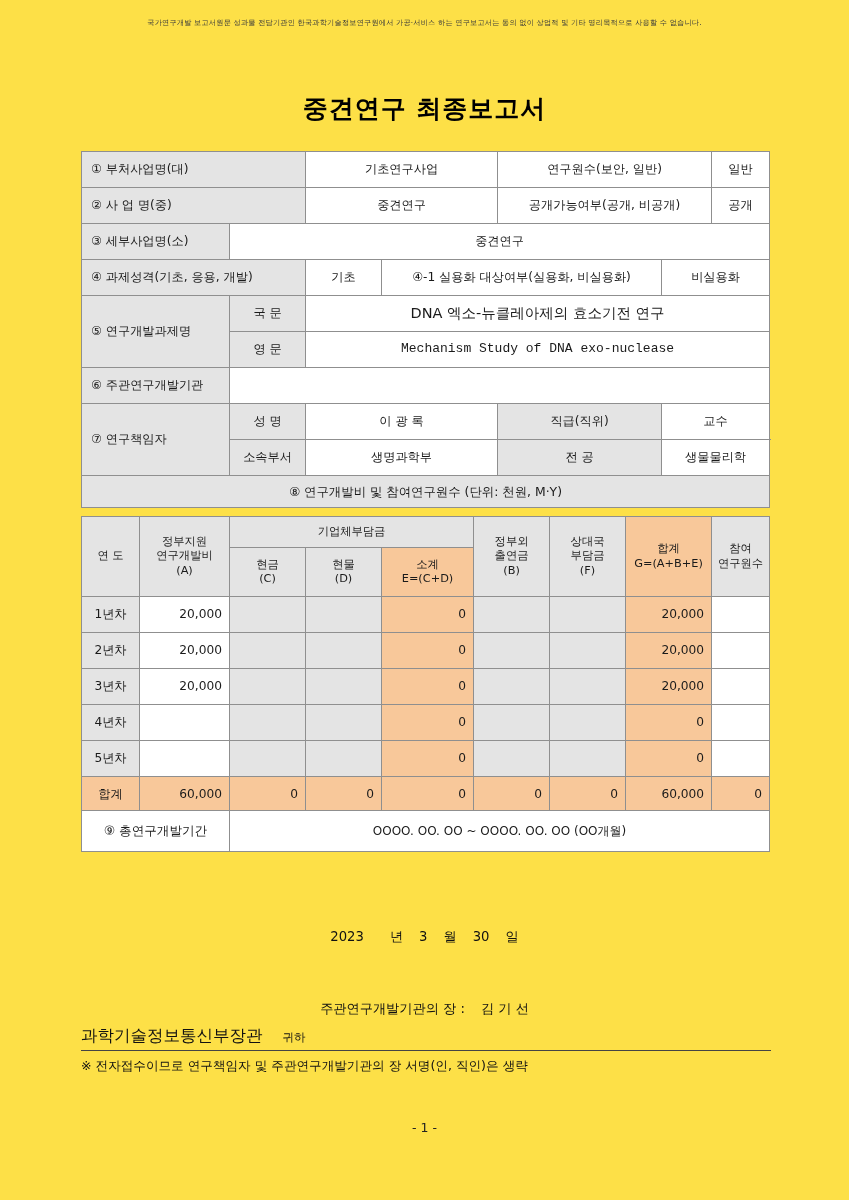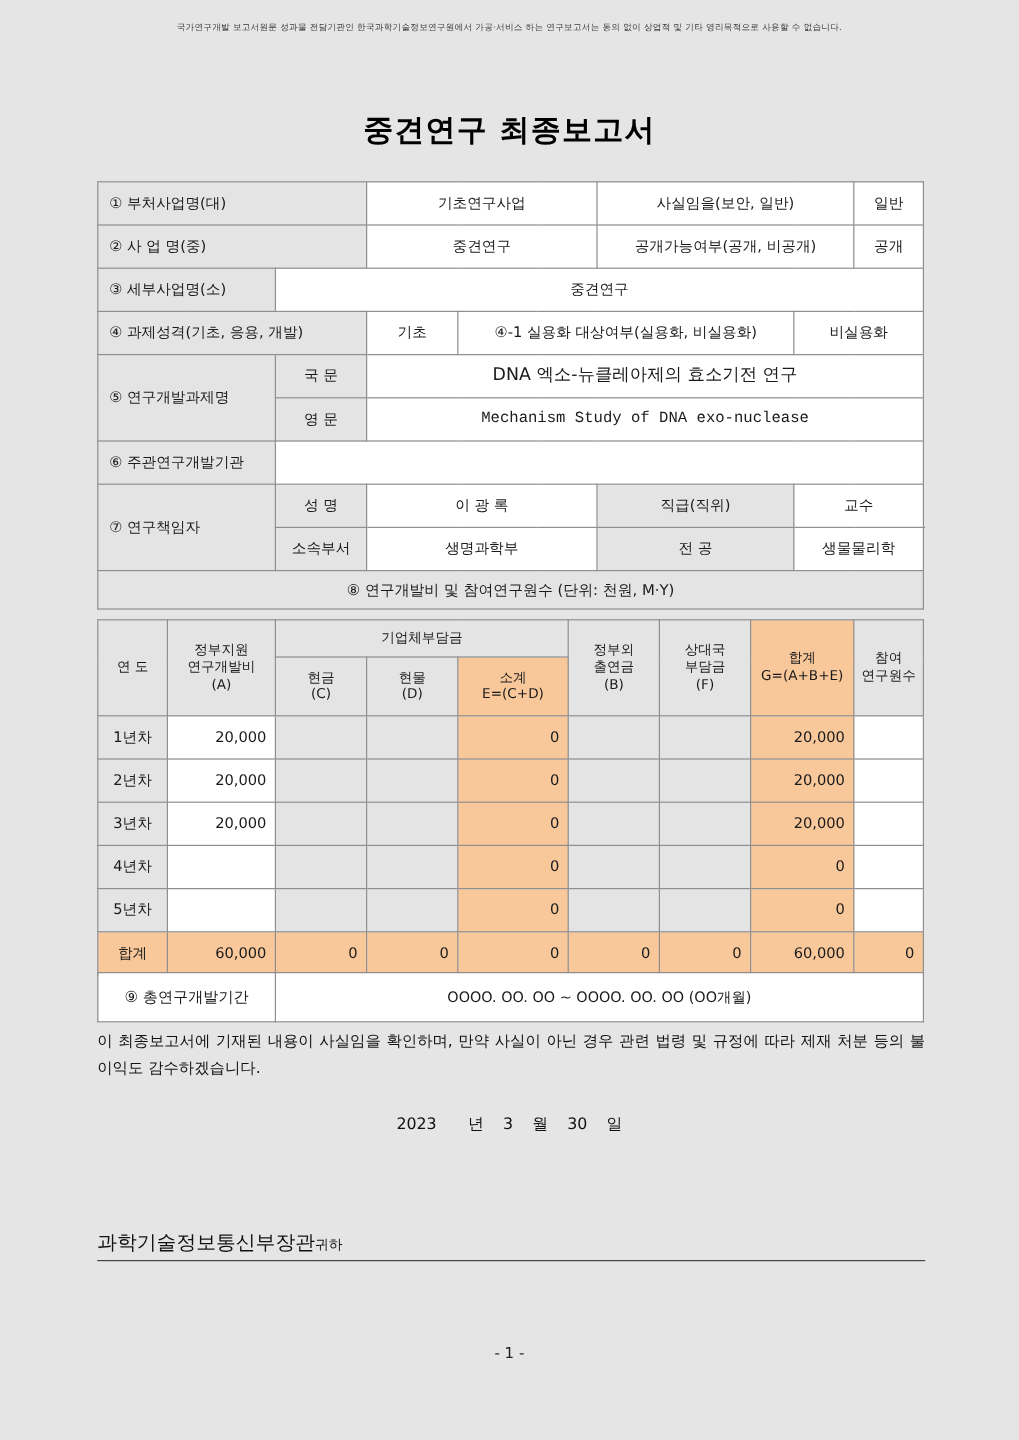--- a/index.html
+++ b/index.html
@@ -9,21 +9,21 @@
   }
   body {
     font-family: "DejaVu Sans", "Liberation Sans", sans-serif;
     color: #1a1a1a;
   }
   .page {
     position: relative;
     width: 849px;
     height: 1200px;
     margin: 0 auto;
-    background: #e5e5e5;
+    background: #fde047;
     box-sizing: border-box;
     overflow: hidden;
   }
   .notice-bar {
     position: absolute;
     top: 18px;
     left: 0;
     right: 0;
     text-align: center;
     font-size: 7.2px;
@@ -142,21 +142,21 @@
     top: 1025px;
     left: 81px;
     width: 690px;
     border-bottom: 1.3px solid #444;
     padding-bottom: 3px;
     font-size: 16.5px;
     color: #111;
   }
   .minister .suffix {
     font-size: 11.5px;
-    margin-left: 0;
+    margin-left: 20px;
   }
   .footnote {
     position: absolute;
     top: 1058px;
     left: 81px;
     width: 690px;
     font-size: 12.6px;
     color: #111;
   }
   .page-num {
@@ -189,21 +189,21 @@
       <col style="width:82px">
         <col style="width:82px">
         <col style="width:50px">
         <col style="width:58px">
     </colgroup>
 
     <tbody>
         <tr>
       <td class="lbl" colspan="3">① 부처사업명(대)</td>
       <td class="ctr" colspan="3">기초연구사업</td>
-      <td class="ctr" colspan="3">사실임을(보안, 일반)</td>
+      <td class="ctr" colspan="3">연구원수(보안, 일반)</td>
       <td class="ctr">일반</td>
     </tr>
 
     <tr>
       <td class="lbl" colspan="3">② 사  업  명(중)</td>
       <td class="ctr" colspan="3">중견연구</td>
       <td class="ctr" colspan="3">공개가능여부(공개, 비공개)</td>
       <td class="ctr">공개</td>
     </tr>
 
@@ -387,28 +387,31 @@
         <col style="width:540px">
       </colgroup>
     <tbody>
         <tr>
       <td class="period-label">⑨ 총연구개발기간</td>
       <td class="period-val">OOOO. OO. OO ~ OOOO. OO. OO (OO개월)</td>
     </tr>
   </tbody>
     </table>
 
-  <div class="declaration">이 최종보고서에 기재된 내용이 사실임을 확인하며, 만약 사실이 아닌 경우 관련 법령 및 규정에 따라 제재 처분 등의 불이익도 감수하겠습니다.</div>
 
   <div class="sig-block sig-date">
     <span>2023</span><span class="sp"></span><span>년</span><span class="sig-gap-sm"></span><span>3</span><span class="sig-gap-sm"></span><span>월</span><span class="sig-gap-sm"></span><span>30</span><span class="sig-gap-sm"></span><span>일</span>
   </div>
 
 
+  <div class="sig-block sig-org">
+    <span>주관연구개발기관의 장 :</span><span class="sig-gap-sm"></span><span>김 기 선</span>
+  </div>
 
   <div class="minister">
     <span>과학기술정보통신부장관</span><span class="suffix">귀하</span>
   </div>
 
+  <div class="footnote">※ 전자접수이므로 연구책임자 및 주관연구개발기관의 장 서명(인, 직인)은 생략</div>
 
   <div class="page-num">- 1 -</div>
 
 </div>
 
 </body></html>

